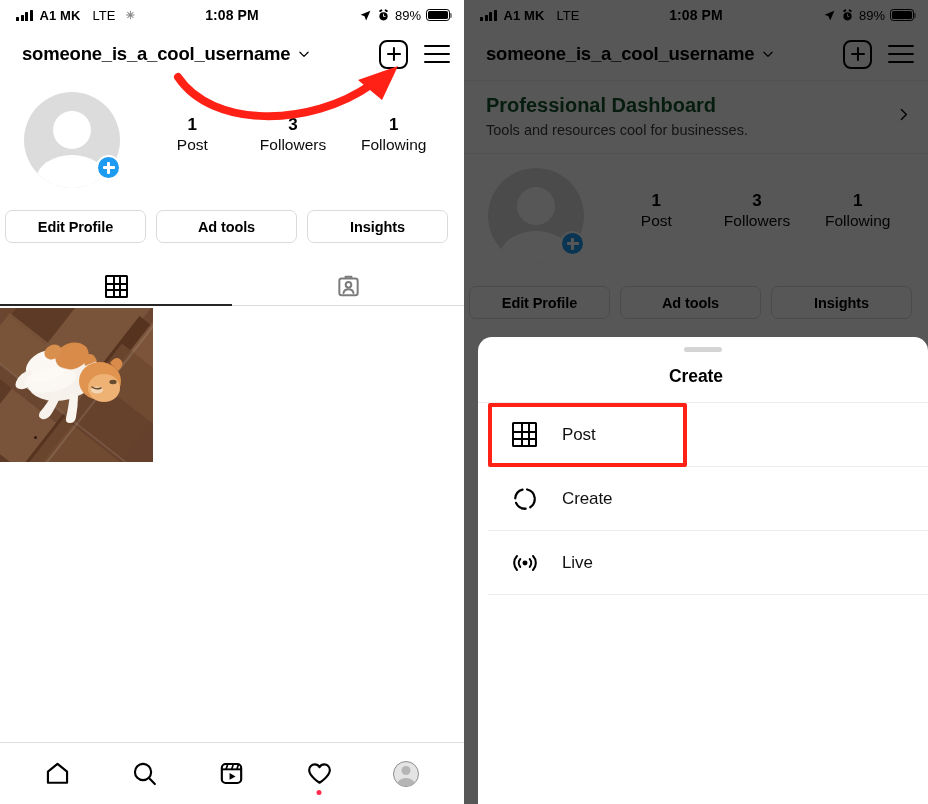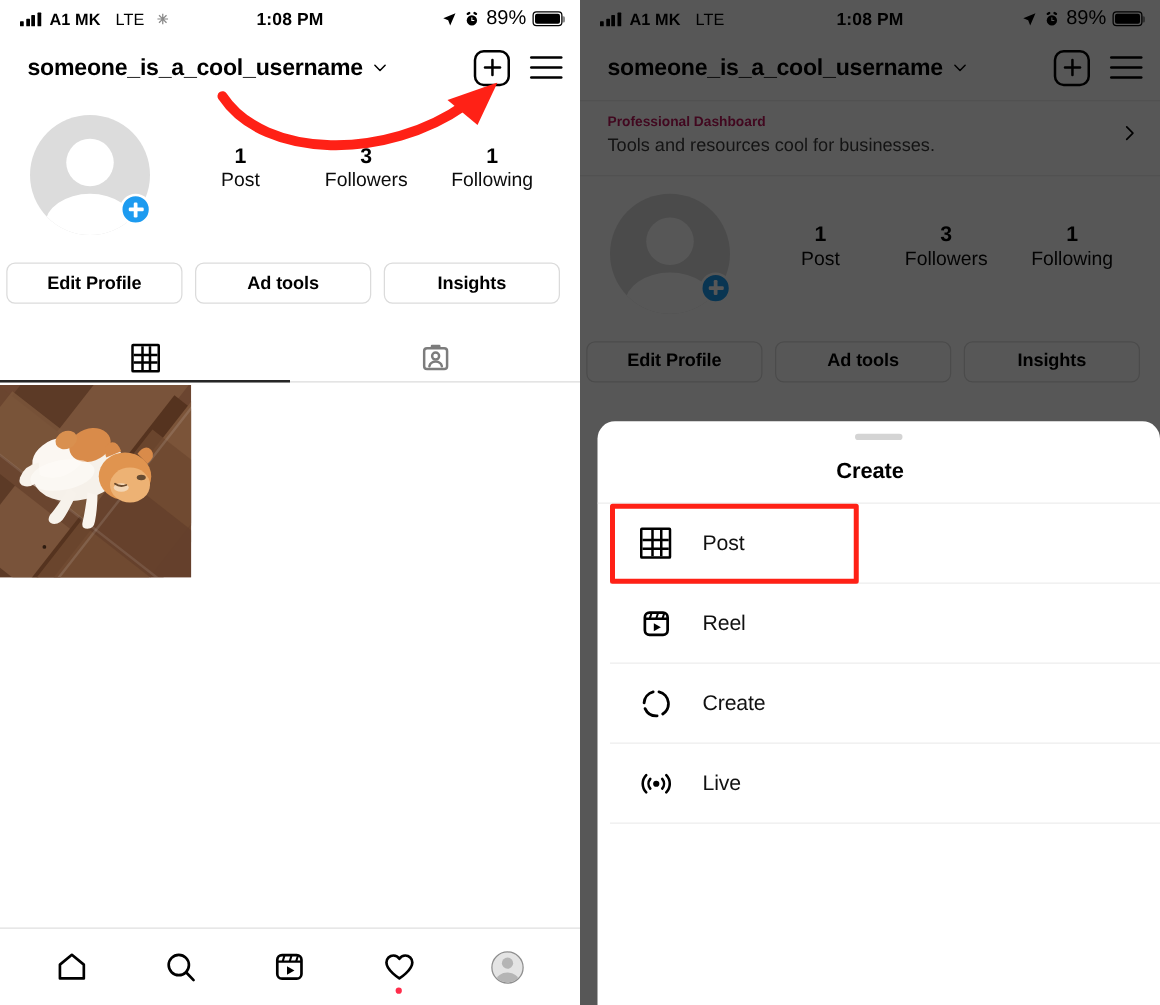--- a/index.html
+++ b/index.html
@@ -23,21 +23,21 @@
     font-size:14px; font-weight:700; letter-spacing:.1px; pointer-events:none;
   }
   .sb-right { margin-left:auto; display:flex; align-items:center; gap:5px; z-index:2; }
   .bars { display:flex; align-items:flex-end; gap:1.5px; height:11px; }
   .bars i { display:block; width:3px; background:#000; border-radius:.5px; }
   .bars i:nth-child(1){height:4px;} .bars i:nth-child(2){height:6px;}
   .bars i:nth-child(3){height:8.5px;} .bars i:nth-child(4){height:11px;}
   .carrier { font-size:13px; font-weight:600; letter-spacing:.1px; }
   .lte { font-size:13px; font-weight:500; letter-spacing:.1px; margin-left:5px; }
   .sparkle { font-size:11px; color:#8a8a8a; margin-left:3px; }
-  .pct { font-size:16px; font-weight:500; }
+  .pct { font-size:13px; font-weight:500; }
   .battery {
     width:24px; height:12px; border:1.4px solid #000; border-radius:3.2px;
     position:relative; padding:1.3px;
   }
   .battery::after {
     content:""; position:absolute; right:-3.4px; top:3.4px; width:2px; height:5px;
     background:#000; border-radius:0 1.2px 1.2px 0; opacity:.45;
   }
   .battery i { display:block; height:100%; background:#000; border-radius:1.6px; }
 
@@ -143,21 +143,21 @@
   }
 
   
   .dim-overlay {
     position:absolute; inset:0; background:rgba(0,0,0,.66); z-index:20;
   }
   .pro-dash {
     padding:10px 16px 12px 22px; display:flex; align-items:center;
     border-top:1px solid #ececec; border-bottom:1px solid #ececec; margin-top:2px;
   }
-  .pro-title { font-size:11px; font-weight:700; color:#be185d; line-height:1.45; }
+  .pro-title { font-size:20px; font-weight:700; color:#14532d; line-height:1.45; }
   .pro-sub { font-size:14.5px; color:#3c3c3c; line-height:1.45; }
   .chev-r { margin-left:auto; color:#000; }
 
   
   .sheet {
     position:absolute; left:14px; right:0; top:337px; bottom:0;
     background:#fff; border-radius:14px 14px 0 0; z-index:30; overflow:hidden;
   }
   .sheet-handle {
     width:38px; height:5px; border-radius:3px; background:#d4d4d4;
@@ -456,31 +456,20 @@
             <span class="grid-ico" style="width:25px;height:25px;">
               <i class="v" style="left:6.8px"></i>
                 <i class="v" style="left:13.8px"></i>
               <i class="h" style="top:6.8px"></i>
                 <i class="h" style="top:13.8px"></i>
             </span>
           </span>
           <span class="lbl">Post</span>
         </div>
 
-        <div class="sheet-item">
-          <span class="ico">
-            <svg width="26" height="26" viewBox="0 0 24 24">
-              <rect x="3.6" y="3.8" width="16.8" height="16.4" rx="3.4" stroke="#000" stroke-width="2" fill="none"></rect>
-              <path d="M3.6 8.3 H20.4" stroke="#000" stroke-width="1.8"></path>
-              <path d="M8.6 3.9 L7.2 8.2 M13.4 3.9 L12 8.2 M18 3.9 L16.6 8.2" stroke="#000" stroke-width="1.5"></path>
-              <path d="M10.2 11.7 L15.4 14.6 L10.2 17.5 Z" fill="#000"></path>
-            </svg>
-          </span>
-          <span class="lbl">Reel</span>
-        </div>
 
         <div class="sheet-item">
           <span class="ico">
             <svg width="26" height="26" viewBox="0 0 24 24">
               <circle cx="12" cy="12" r="9" stroke="#000" stroke-width="2.1" fill="none" stroke-linecap="round" stroke-dasharray="11 4.4" stroke-dashoffset="2"></circle>
             </svg>
           </span>
           <span class="lbl">Create</span>
         </div>
 

